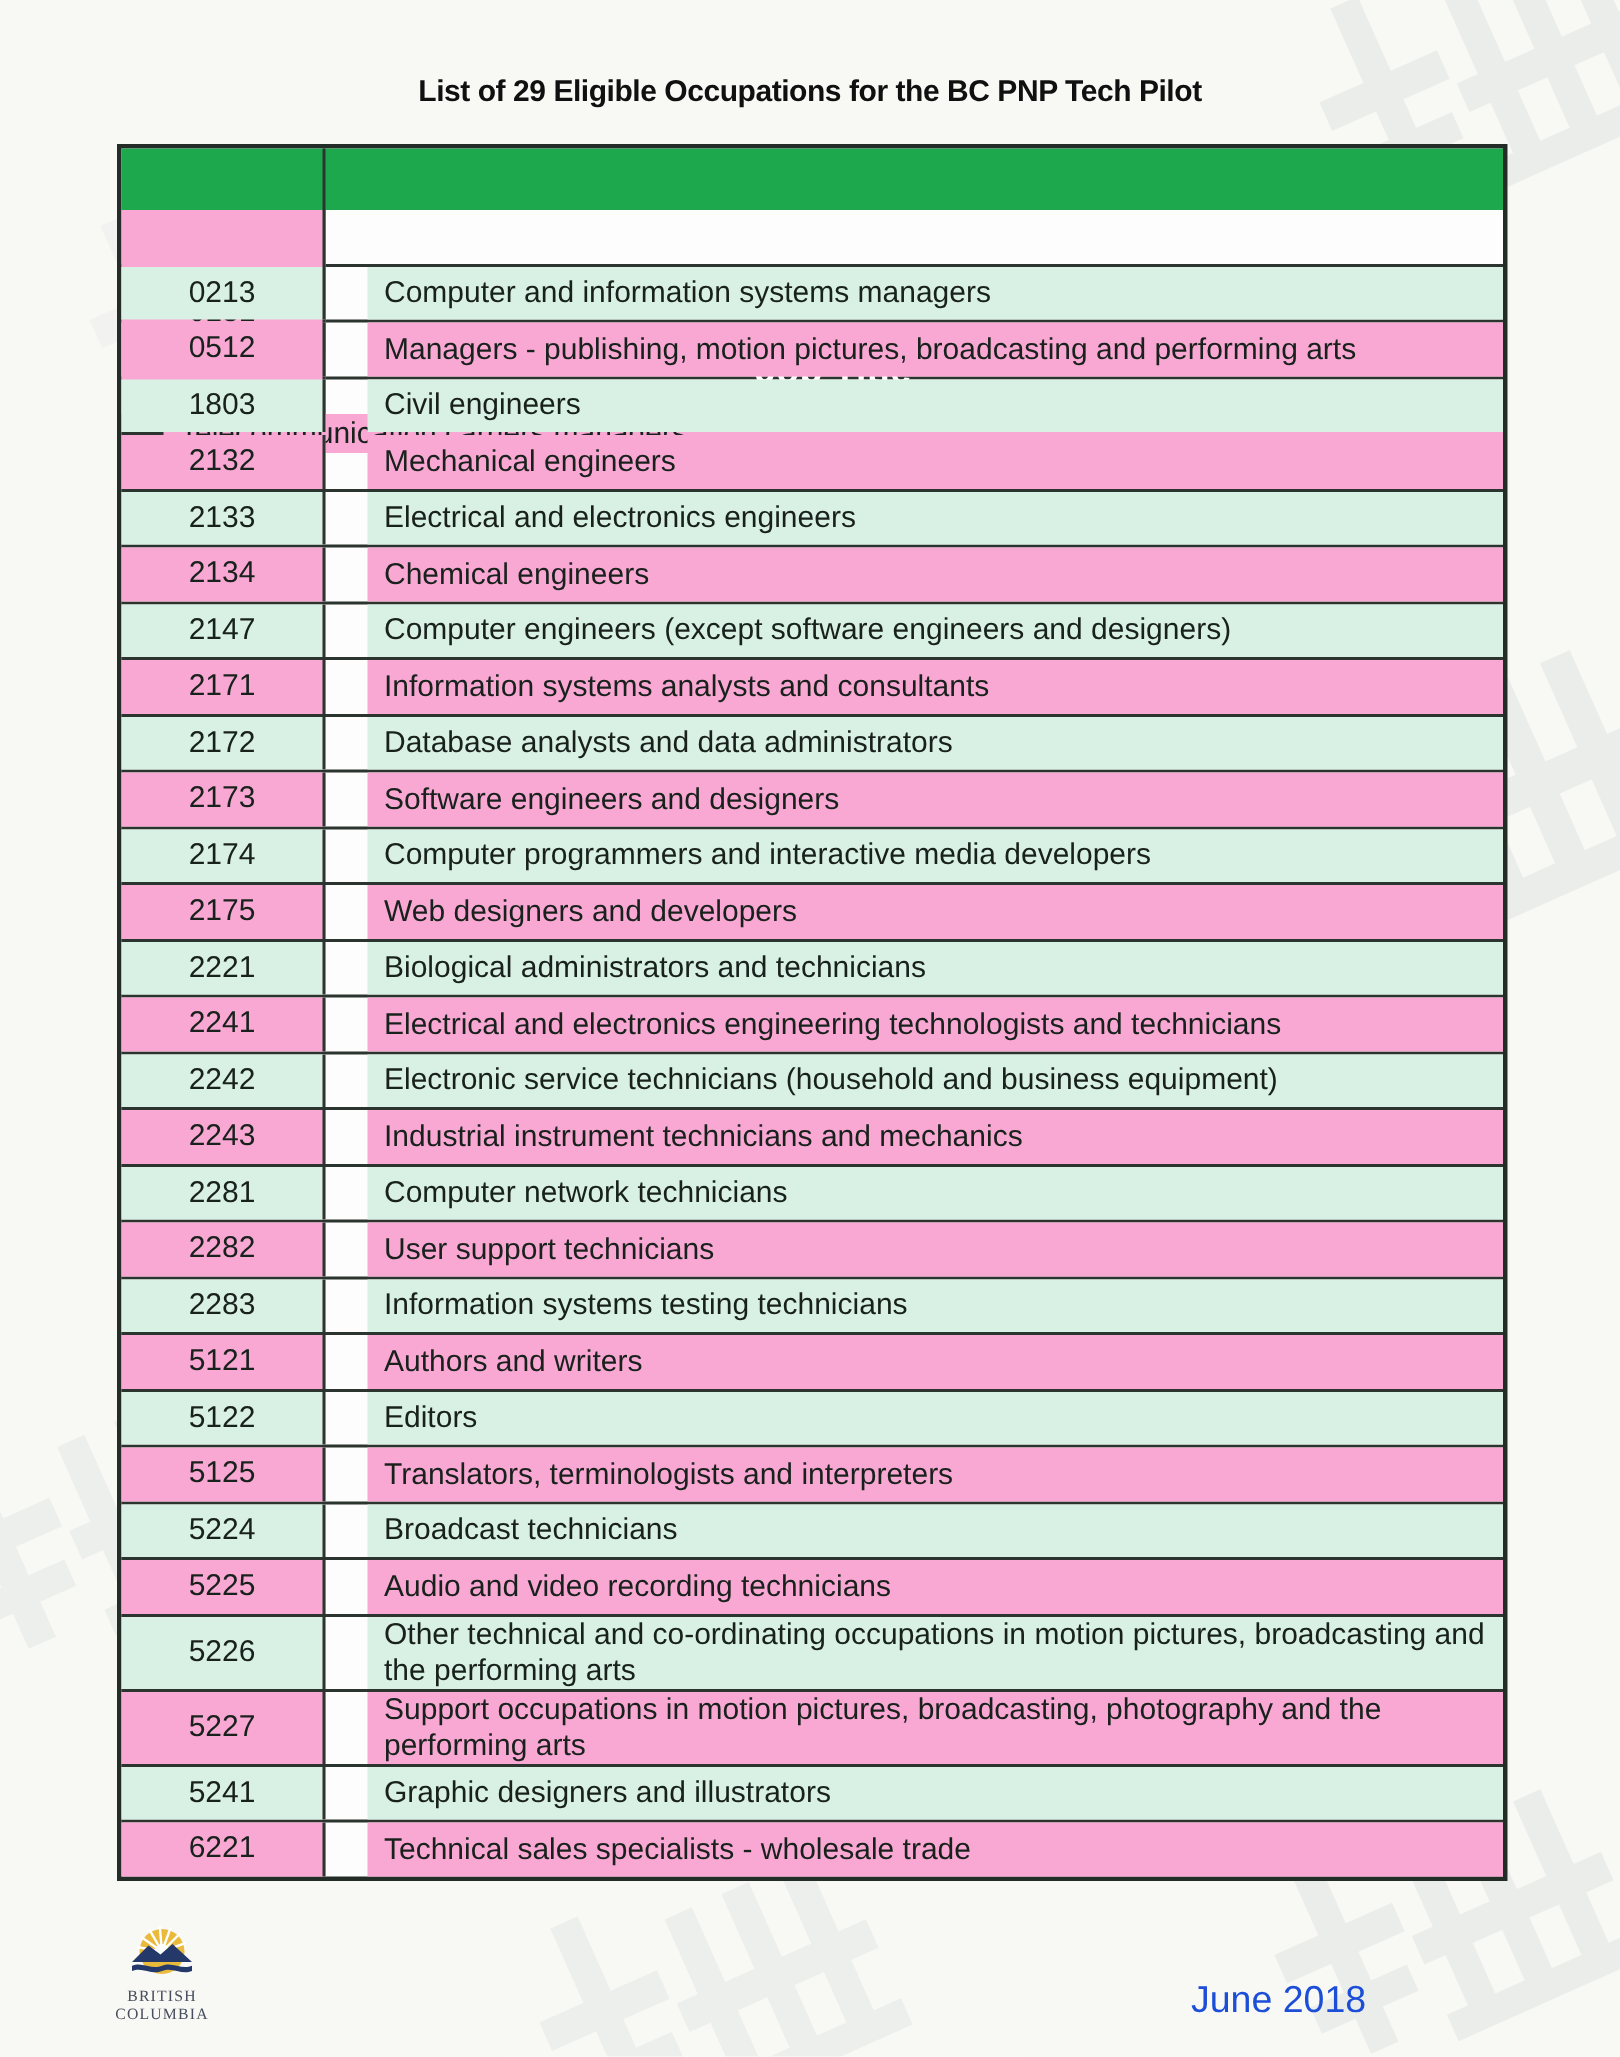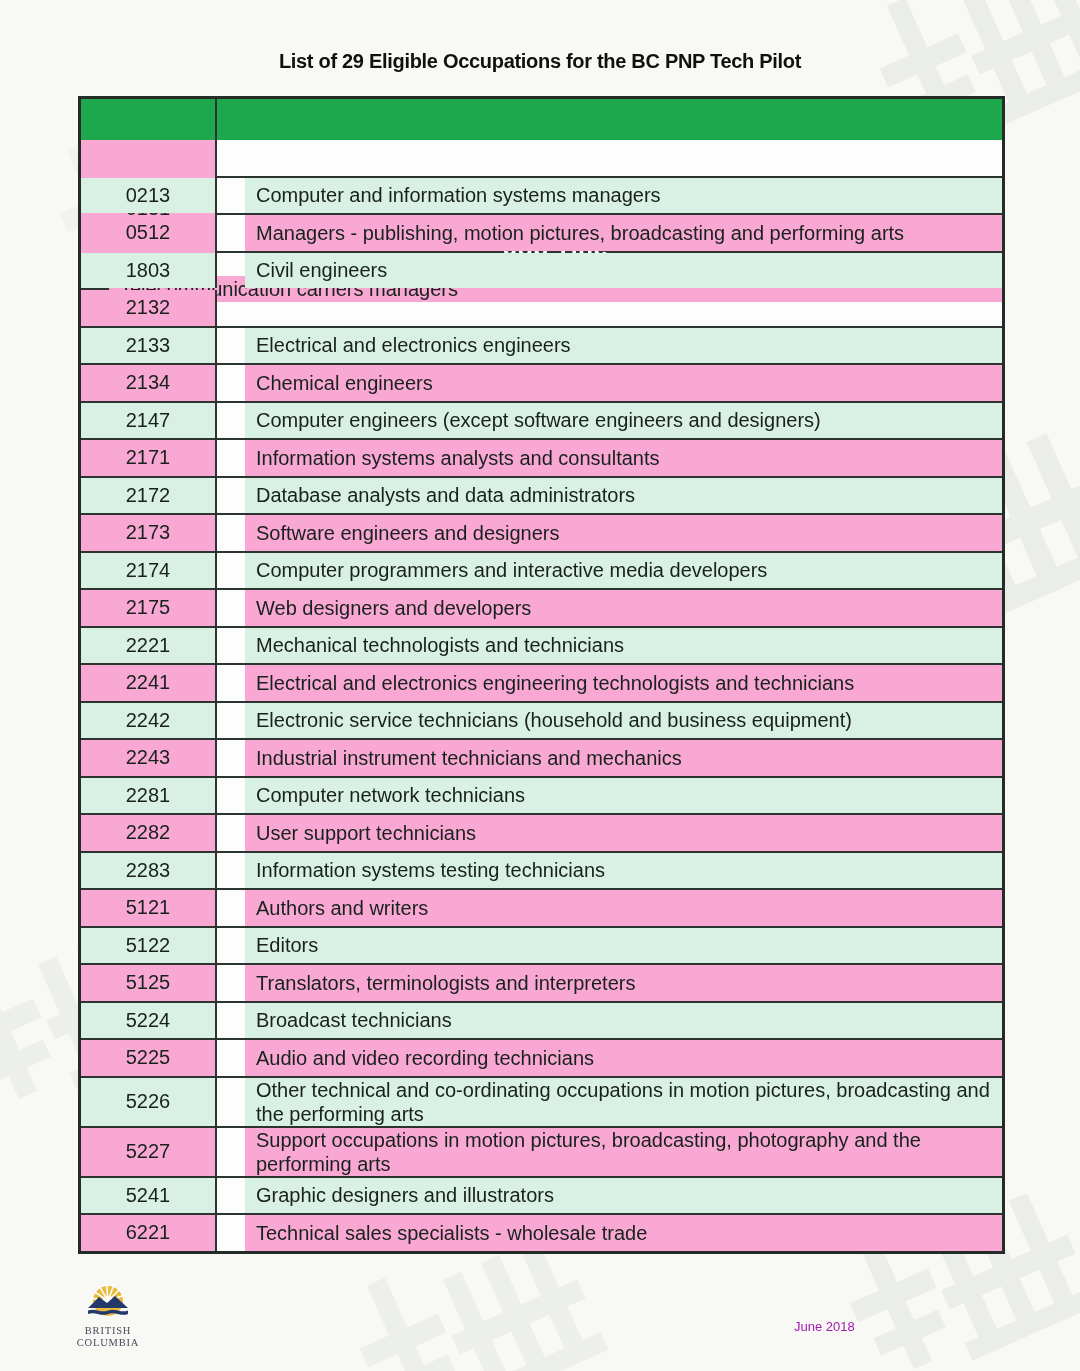--- a/index.html
+++ b/index.html
@@ -74,22 +74,22 @@
     font-family: "Liberation Serif", serif;
     font-size: 10.5px;
     line-height: 11.5px;
     letter-spacing: 0.8px;
     color: #474d5c;
   }
   .bc-logo-text span { display: block; }
   .footer-date {
     position: absolute;
     left: 794px; top: 1319px;
-    font-size: 13px;
-    color: #a21caf;
+    font-size: 25px;
+    color: #1d4ed8;
   }
   
   .wm {
     position: absolute;
     pointer-events: none;
     transform: rotate(-24deg);
   }
   .defs-hidden { position: absolute; width: 0; height: 0; overflow: hidden; }
 </style>
 </head>
@@ -156,20 +156,21 @@
       <div class="row row-white single">
     <div class="cell cell-noc">0512</div>
     <div class="cell cell-job">Managers - publishing, motion pictures, broadcasting and performing arts</div>
   </div>
       <div class="row row-green single">
     <div class="cell cell-noc">1803</div>
     <div class="cell cell-job">Civil engineers</div>
   </div>
       <div class="row row-white single">
     <div class="cell cell-noc">2132</div>
+    <div class="cell cell-job">Mechanical engineers</div>
   </div>
       <div class="row row-green single">
     <div class="cell cell-noc">2133</div>
     <div class="cell cell-job">Electrical and electronics engineers</div>
   </div>
       <div class="row row-white single">
     <div class="cell cell-noc">2134</div>
     <div class="cell cell-job">Chemical engineers</div>
   </div>
       <div class="row row-green single">
@@ -191,21 +192,21 @@
       <div class="row row-green single">
     <div class="cell cell-noc">2174</div>
     <div class="cell cell-job">Computer programmers and interactive media developers</div>
   </div>
       <div class="row row-white single">
     <div class="cell cell-noc">2175</div>
     <div class="cell cell-job">Web designers and developers</div>
   </div>
       <div class="row row-green single">
     <div class="cell cell-noc">2221</div>
-    <div class="cell cell-job">Mechanical technologists and technicians</div>
+    <div class="cell cell-job">Biological administrators and technicians</div>
   </div>
       <div class="row row-white single">
     <div class="cell cell-noc">2241</div>
     <div class="cell cell-job">Electrical and electronics engineering technologists and technicians</div>
   </div>
       <div class="row row-green single">
     <div class="cell cell-noc">2242</div>
     <div class="cell cell-job">Electronic service technicians (household and business equipment)</div>
   </div>
       <div class="row row-white single">

